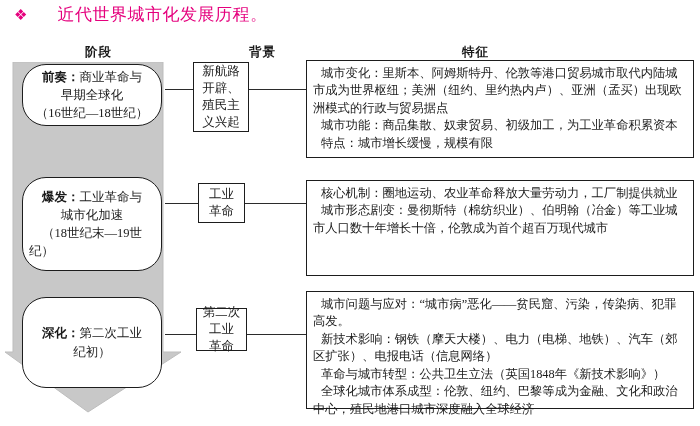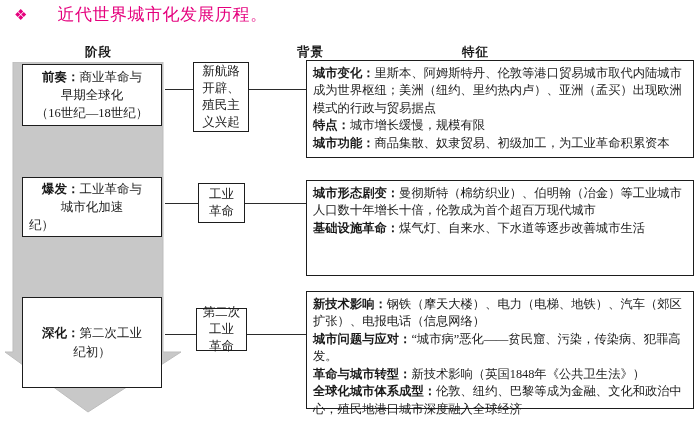--- a/index.html
+++ b/index.html
@@ -35,21 +35,21 @@
   
   .col-head{
     position:absolute;
     font-size:12.5px;
     font-weight:bold;
     font-family:"Liberation Sans","DejaVu Sans",sans-serif;
     letter-spacing:1px;
     white-space:nowrap;
   }
   #head-stage{left:65px;top:44px;padding-left:20px;}
-  #head-bg{left:249px;top:44px;margin-left:48px;}
+  #head-bg{left:249px;top:44px;}
   #head-feat{left:462px;top:44px;}
 
   
   .arrow-shape{
     position:absolute;left:5px;top:62px;
     width:178px;height:352px;
     pointer-events:none;
   }
 
   
@@ -67,20 +67,21 @@
     box-sizing:border-box;
     display:flex;
     flex-direction:column;
     justify-content:center;
   }
   .stage-box{
     padding:3px 6px;
     font-size:12.5px;
     line-height:1.45;
     text-align:center;
+    border-radius:24px;
   }
   .stage-box .l{display:block;}
   .stage-box .l.left{text-align:left;}
   .stage-box b{font-weight:bold;}
 
   .bg-box{
     padding:2px 4px;
     font-size:12.5px;
     line-height:1.35;
     text-align:center;
@@ -88,21 +89,21 @@
   .bg-box .l{display:block;}
 
   .feat-box{
     padding:4px 5px 4px 6px;
     font-size:12.3px;
     line-height:1.42;
     text-align:left;
     justify-content:flex-start;
   }
   .feat-box .para{display:block;}
-  .feat-box .lbl{font-weight:bold;}
+  .feat-box .lbl{font-weight:normal;margin-left:8px;}
 </style>
 </head>
 <body>
 
 <div id="stage">
 
   <div class="title-row">
     <span class="title-bullet">❖</span>
     <span class="title-text">近代世界城市化发展历程。</span>
   </div>
@@ -130,51 +131,52 @@
 
   <div class="box bg-box" style="left:193px;top:62px;width:56px;height:70px;">
     <span class="l">新航路</span>
     <span class="l">开辟、</span>
     <span class="l">殖民主</span>
     <span class="l">义兴起</span>
   </div>
 
   <div class="box feat-box" style="left:306px;top:60px;width:388px;height:98px;">
     <span class="para"><span class="lbl">城市变化：</span><span>里斯本、阿姆斯特丹、伦敦等港口贸易城市取代内陆城市成为世界枢纽；美洲（纽约、里约热内卢）、亚洲（孟买）出现欧洲模式的行政与贸易据点</span></span>
+    <span class="para"><span class="lbl">城市功能：</span><span>商品集散、奴隶贸易、初级加工，为工业革命积累资本</span></span>
     <span class="para"><span class="lbl">特点：</span><span>城市增长缓慢，规模有限</span></span>
-    <span class="para"><span class="lbl">城市功能：</span><span>商品集散、奴隶贸易、初级加工，为工业革命积累资本</span></span>
   </div>
 
-  <div class="box stage-box" style="left:22px;top:177px;width:140px;height:60px;">
+  <div class="box stage-box" style="left:22px;top:177px;width:140px;height:94px;">
     <span class="l"><b>爆发：</b><span>工业革命与</span></span>
     <span class="l">城市化加速</span>
+    <span class="l">（18世纪末—19世</span>
     <span class="l left">纪）</span>
   </div>
 
   <div class="box bg-box" style="left:198px;top:183px;width:47px;height:40px;">
     <span class="l">工业</span>
     <span class="l">革命</span>
   </div>
 
   <div class="box feat-box" style="left:306px;top:180px;width:388px;height:96px;">
+    <span class="para"><span class="lbl">核心机制：</span><span>圈地运动、农业革命释放大量劳动力，工厂制提供就业</span></span>
     <span class="para"><span class="lbl">城市形态剧变：</span><span>曼彻斯特（棉纺织业）、伯明翰（冶金）等工业城市人口数十年增长十倍，伦敦成为首个超百万现代城市</span></span>
-    <span class="para"><span class="lbl">基础设施革命：</span><span>煤气灯、自来水、下水道等逐步改善城市生活</span></span>
   </div>
 
   <div class="box stage-box" style="left:22px;top:297px;width:140px;height:91px;">
     <span class="l"><b>深化：</b><span>第二次工业</span></span>
     <span class="l">纪初）</span>
   </div>
 
   <div class="box bg-box" style="left:196px;top:308px;width:51px;height:43px;">
     <span class="l">第二次</span>
     <span class="l">工业</span>
     <span class="l">革命</span>
   </div>
 
   <div class="box feat-box" style="left:306px;top:291px;width:388px;height:118px;">
+    <span class="para"><span class="lbl">城市问题与应对：</span><span>“城市病”恶化——贫民窟、污染，传染病、犯罪高发。</span></span>
     <span class="para"><span class="lbl">新技术影响：</span><span>钢铁（摩天大楼）、电力（电梯、地铁）、汽车（郊区扩张）、电报电话（信息网络）</span></span>
-    <span class="para"><span class="lbl">城市问题与应对：</span><span>“城市病”恶化——贫民窟、污染，传染病、犯罪高发。</span></span>
-    <span class="para"><span class="lbl">革命与城市转型：</span><span>新技术影响（英国1848年《公共卫生法》）</span></span>
+    <span class="para"><span class="lbl">革命与城市转型：</span><span>公共卫生立法（英国1848年《新技术影响》）</span></span>
     <span class="para"><span class="lbl">全球化城市体系成型：</span><span>伦敦、纽约、巴黎等成为金融、文化和政治中心，殖民地港口城市深度融入全球经济</span></span>
   </div>
 
 </div>
 
 </body></html>

